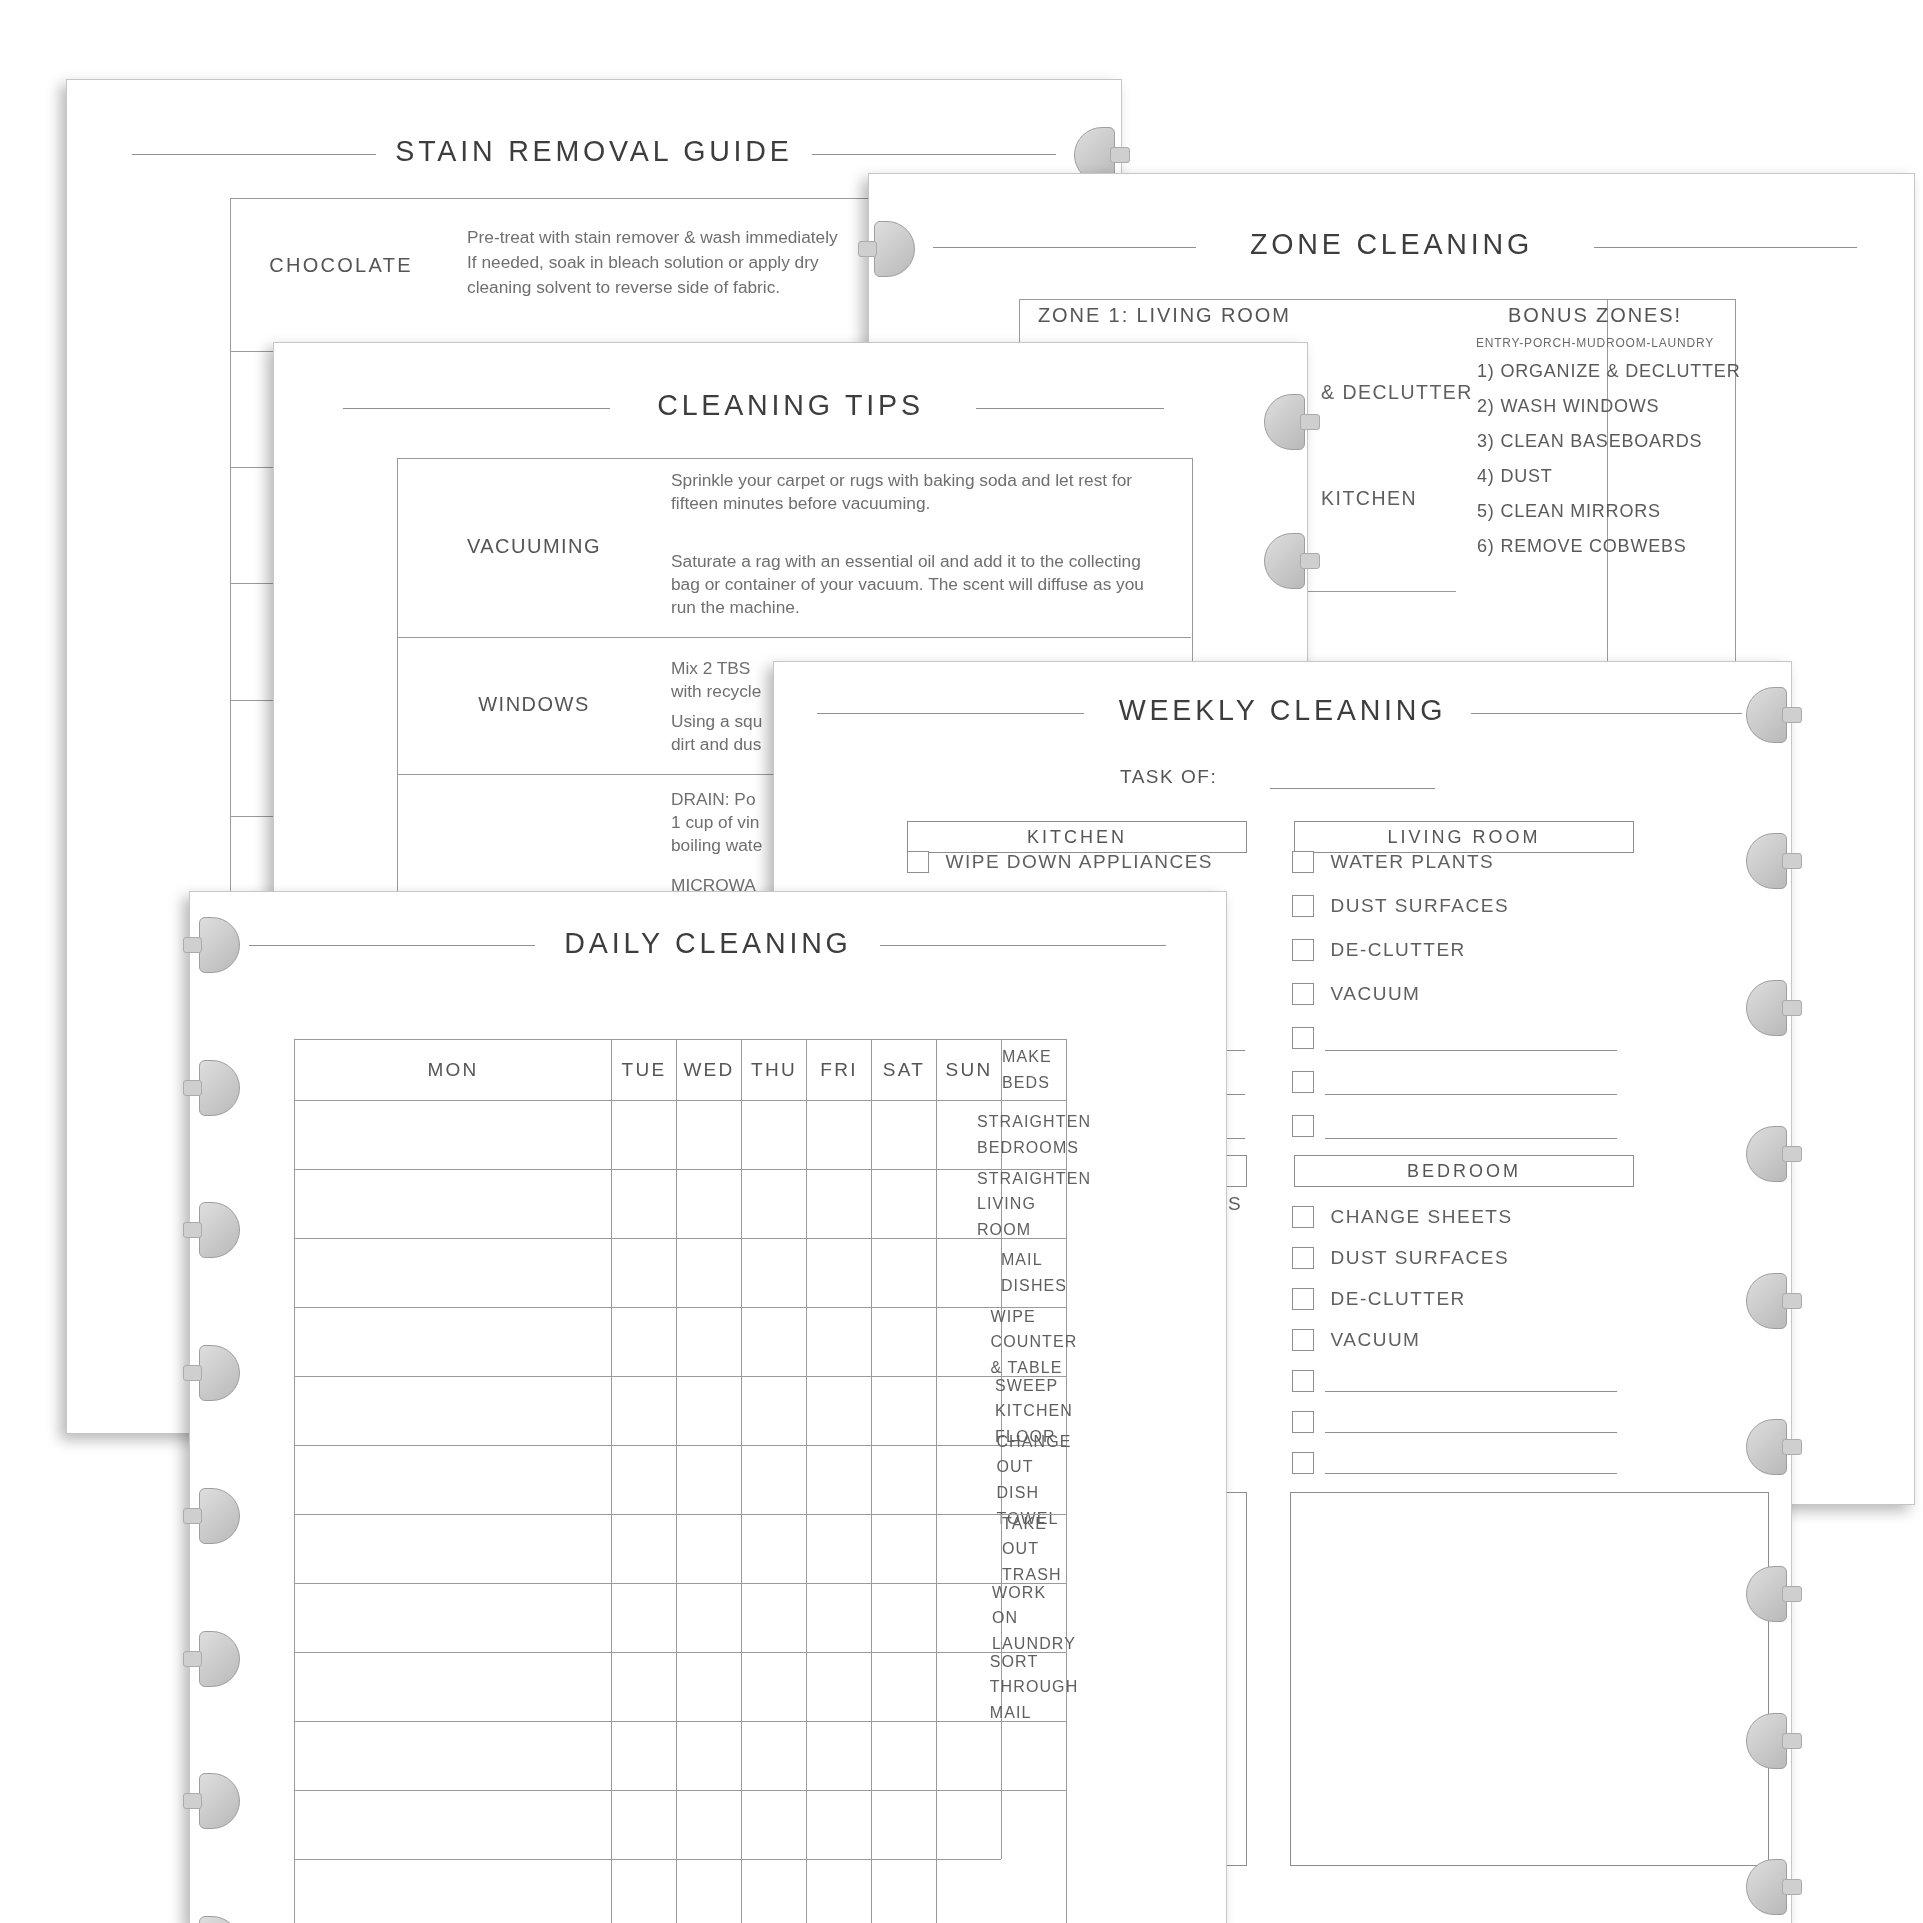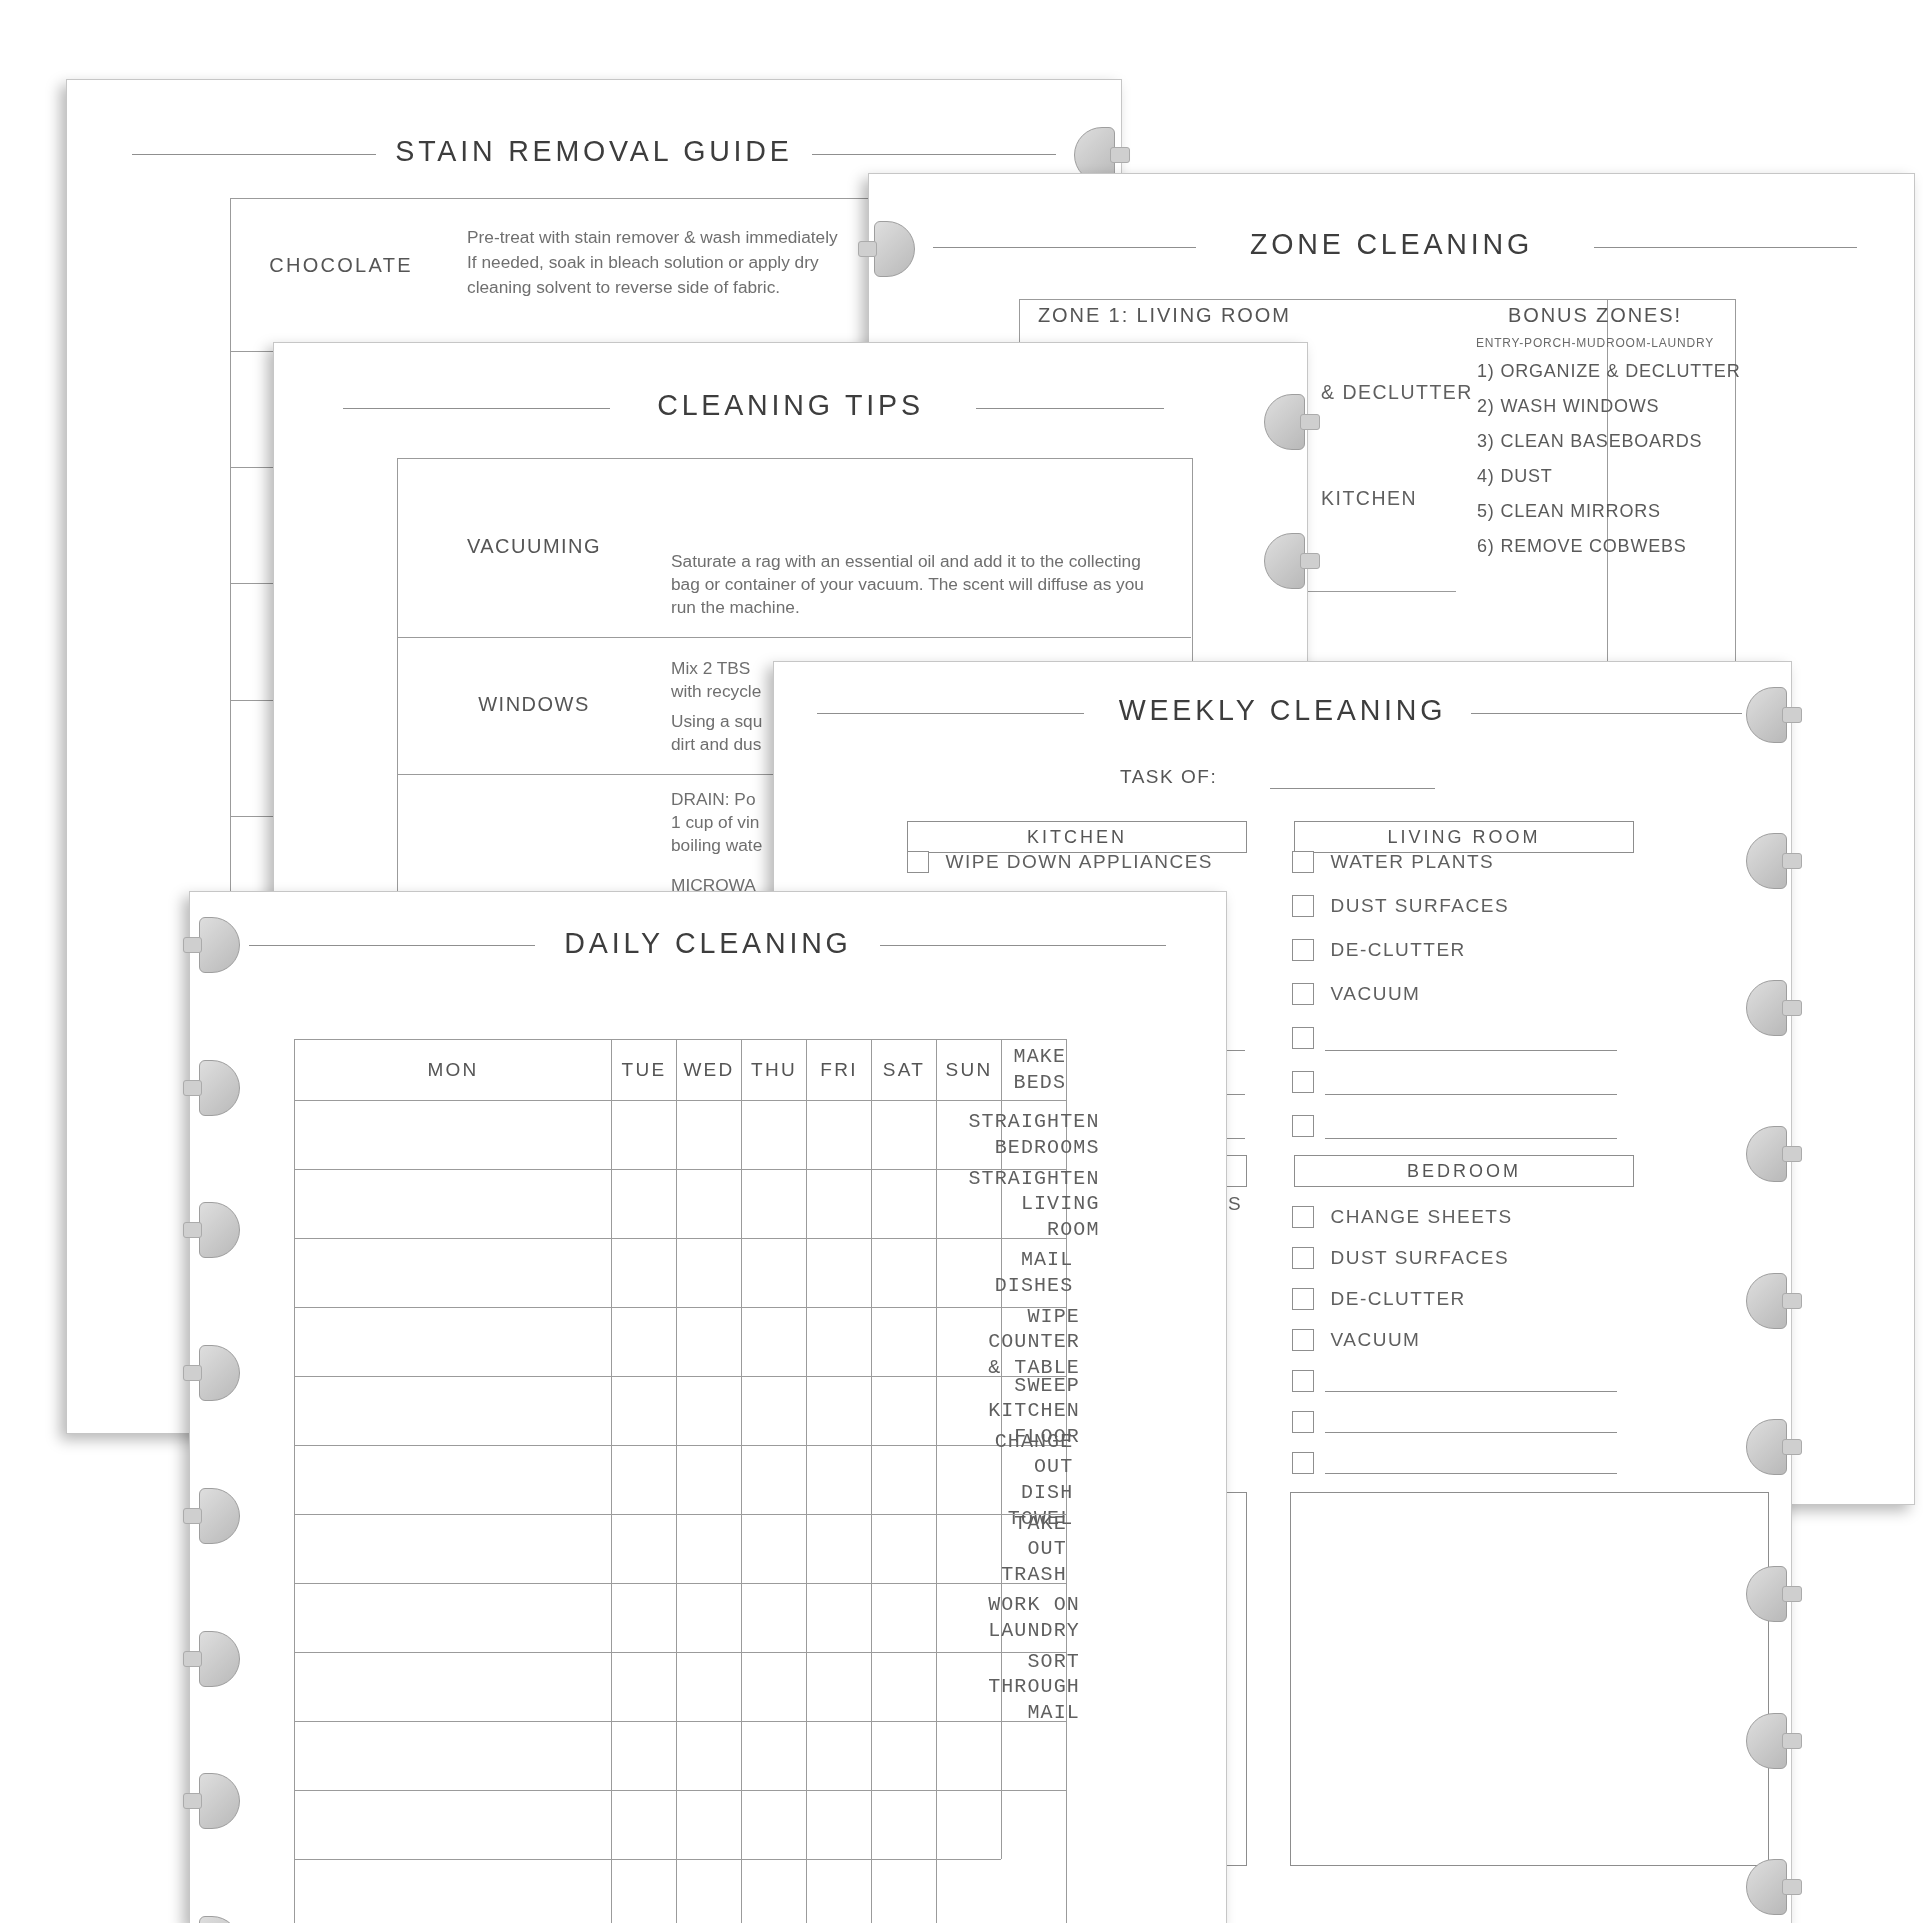--- a/index.html
+++ b/index.html
@@ -35,21 +35,21 @@
   .disc.bulge-right .stem{left:1.5px;}
   
   .dtable{position:absolute;left:104px;top:147px;display:grid;
      grid-template-columns:316px repeat(7,65px);grid-template-rows:60px repeat(12,69px);
      border:0.8px solid #9b9b9b;background:#fff;}
   .dtable > div{border-left:0.8px solid #9b9b9b;border-top:0.8px solid #9b9b9b;
      display:flex;align-items:center;justify-content:center;}
   .dtable > div:nth-child(8n+1){border-left:none;}
   .dtable > div:nth-child(-n+8){border-top:none;}
   .dtable .dth{font-size:19px;letter-spacing:2.3px;color:#555;}
-  .dtable .dtl{font-size:20px;letter-spacing:1.1px;color:#5f5f5f;white-space:pre-line;text-align:right;line-height:25.6px;font-family:Liberation Mono, monospace;}
+  .dtable .dtl{font-size:16px;letter-spacing:1.1px;color:#5f5f5f;white-space:pre-line;text-align:left;line-height:25.6px;}
 </style>
 </head>
 <body>
 
 <div id="canvas">
 
   <div class="page" style="left:66px;top:79px;width:1054px;height:1353px;z-index:1;">
     <div class="rule" style="left:65px;top:74px;width:244px;"></div>
     <div class="page-title" style="top:55px;">STAIN REMOVAL GUIDE</div>
     <div class="rule" style="left:745px;top:74px;width:244px;"></div>
@@ -106,20 +106,22 @@
   <div class="page" style="left:273px;top:342px;width:1033px;height:1409px;z-index:3;">
     <div class="rule" style="left:69px;top:65px;width:267px;"></div>
     <div class="page-title" style="top:46px;">CLEANING TIPS</div>
     <div class="rule" style="left:702px;top:65px;width:188px;"></div>
 
     <div class="abs" style="left:123px;top:115px;width:794px;height:496px;border:0.8px solid #9b9b9b;"></div>
     <div class="rule" style="left:123px;top:294px;width:794px;background:#9b9b9b;"></div>
     <div class="rule" style="left:123px;top:431px;width:794px;background:#9b9b9b;"></div>
 
     <div class="row-label" style="left:170px;top:192px;width:180px;">VACUUMING</div>
+    <div class="body-text" style="left:397px;top:126px;">Sprinkle your carpet or rugs with baking soda and let rest for
+fifteen minutes before vacuuming.</div>
     <div class="body-text" style="left:397px;top:207px;">Saturate a rag with an essential oil and add it to the collecting
 bag or container of your vacuum. The scent will diffuse as you
 run the machine.</div>
 
     <div class="row-label" style="left:170px;top:350px;width:180px;">WINDOWS</div>
     <div class="body-text" style="left:397px;top:314px;white-space:pre;">Mix 2 TBS
 with recycle</div>
     <div class="body-text" style="left:397px;top:367px;white-space:pre;">Using a squ
 dirt and dus</div>
 

